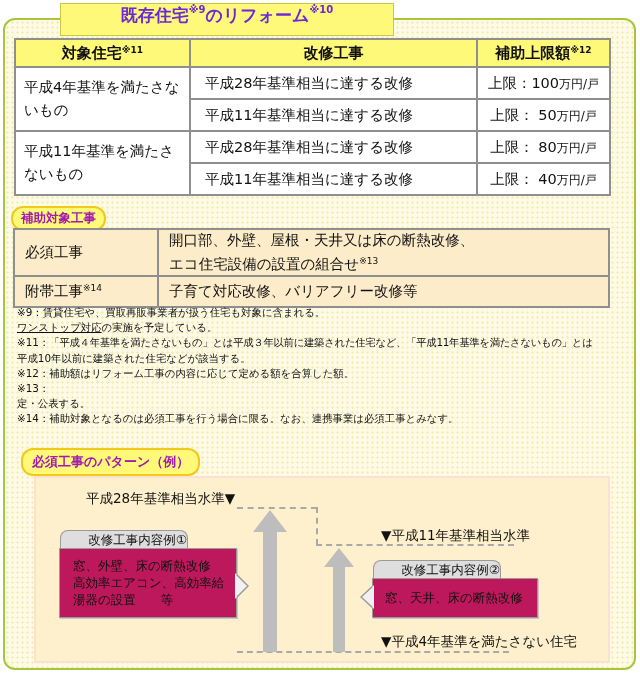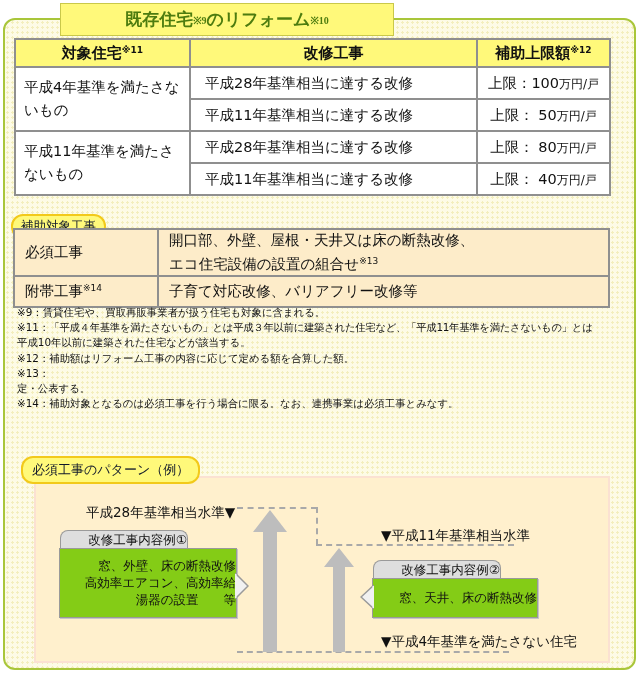--- a/index.html
+++ b/index.html
@@ -9,43 +9,42 @@
   .outer {
     position: absolute; left: 3px; top: 18px; width: 633px; height: 652px;
     border: 2px solid #a9c63a; border-radius: 12px;
     background-color: #fdfbe6;
     background-image: radial-gradient(#f3eebc 1px, transparent 1.2px);
     background-size: 5px 5px;
   }
   .title-banner {
     position: absolute; left: 60px; top: 3px; width: 334px; height: 33px;
     background: #fff97a; border: 1px solid #c9c84a;
-    display: flex; align-items: center; justify-content: center;
-    font-size: 17px; font-weight: bold; color: #4d7c0f;
+    display: flex; justify-content: center;
+    font-size: 17px; font-weight: bold; color: #6d28d9;
     z-index: 2;
-    font-family: Liberation Serif, serif;
   }
   .title-banner sup { font-size: 10px; vertical-align: 6px; }
 
   table { border-collapse: collapse; position: absolute; border-radius: 8px; }
   .main-table { left: 14px; top: 38px; width: 597px; }
   .main-table td, .main-table th {
     border: 2px solid #8f8f8f; background: #fff; font-size: 14.5px; font-weight: normal;
     height: 32px; padding: 0 8px;
   }
   .main-table th { background: #fff97a; font-weight: bold; height: 28px; text-align: center; font-size: 15px; }
   .main-table th sup { font-size: 9px; vertical-align: 5px; }
   .main-table td.target { width: 175px; line-height: 23px; }
   .main-table td.work { width: 287px; padding-left: 14px; }
   .main-table td.limit { text-align: center; }
   .main-table td.limit small { font-size: 12px; }
 
   .pill {
     position: absolute; background: #fff97a; border: 2.5px solid #f2c91a;
-    border-radius: 12px; font-size: 12.5px; padding: 2px 8px; font-weight: normal; color: #0f172a; margin-top: 8px;
+    border-radius: 12px; font-size: 12.5px; padding: 2px 8px; font-weight: bold; color: #a21caf;
   }
   .pill-subsidy { left: 11px; top: 206px; }
   .pill-pattern { left: 21px; top: 448px; font-size: 13px; padding: 3px 9px; }
 
   .sub-table { left: 13px; top: 228px; width: 597px; }
   .sub-table td {
     border: 2px solid #8f8f8f; background: #fdecc9; font-size: 14.5px; padding: 0 10px;
   }
   .sub-table td.label { width: 144px; }
   .sub-table td sup { font-size: 9px; vertical-align: 5px; }
@@ -61,23 +60,22 @@
     background: #fff0cd; border: 2px solid #fbe1d2;
   }
   .lvl { position: absolute; font-size: 13.5px; color: #111; white-space: nowrap; }
   .dash { position: absolute; border-color: #a9a9a9; border-style: dashed; border-width: 0; }
   .arrow { position: absolute; }
   .box-tab {
     position: absolute; background: #dedede; border: 1.5px solid #9a9a9a; border-bottom: none;
     border-radius: 8px 8px 0 0; font-size: 12.5px; text-align: right; padding-top: 1px;
   }
   .box {
-    position: absolute; background: #84cc16; border: 1.5px solid #9a9a9a; font-size: 12.5px; line-height: 17px;
+    position: absolute; background: #be185d; border: 1.5px solid #9a9a9a; font-size: 12.5px; line-height: 17px;
     box-shadow: 1px 1px 0 #c6c6c6;
-    text-align: right;
   }
 </style>
 </head>
 <body>
 
 <div class="title-banner">
   <span>既存住宅</span>
     <sup>※9</sup>
     <span>のリフォーム</span>
     <sup>※10</sup>
@@ -129,20 +127,21 @@
     <td><span>子育て対応改修、バリアフリー改修等</span></td>
   </tr>
 </tbody>
   </table>
 
 <div class="notes">
   <div class="note">
       <span class="nk">※9：</span>
       <span>賃貸住宅や、買取再販事業者が扱う住宅も対象に含まれる。</span>
     </div>
+  <div class="cont"><u>ワンストップ対応</u><span>の実施を予定している。</span></div>
   <div class="note">
       <span class="nk">※11：</span>
       <span style="letter-spacing:-0.3px">「平成４年基準を満たさないもの」とは平成３年以前に建築された住宅など、「平成11年基準を満たさないもの」とは</span>
     </div>
   <div class="cont">平成10年以前に建築された住宅などが該当する。</div>
   <div class="note">
       <span class="nk">※12：</span>
       <span>補助額はリフォーム工事の内容に応じて定める額を合算した額。</span>
     </div>
   <div class="note">
@@ -151,21 +150,21 @@
   <div class="cont">定・公表する。</div>
   <div class="note">
       <span class="nk">※14：</span>
       <span>補助対象となるのは必須工事を行う場合に限る。なお、連携事業は必須工事とみなす。</span>
     </div>
 </div>
 
 <div class="pattern-area"></div>
 <div class="pill pill-pattern">必須工事のパターン（例）</div>
 
-<div class="lvl" style="left:86px; top:504px;">平成28年基準相当水準▼</div>
+<div class="lvl" style="left:86px; top:490px;">平成28年基準相当水準▼</div>
 <div class="lvl" style="left:381px; top:527px;">▼平成11年基準相当水準</div>
 <div class="lvl" style="left:381px; top:633px;">▼平成4年基準を満たさない住宅</div>
 
 <div class="dash" style="left:237px; top:507px; width:80px; border-top-width:2px;"></div>
 <div class="dash" style="left:316px; top:507px; height:38px; border-left-width:2px;"></div>
 <div class="dash" style="left:316px; top:544px; width:198px; border-top-width:2px;"></div>
 <div class="dash" style="left:237px; top:651px; width:272px; border-top-width:2px;"></div>
 
 <svg class="arrow" style="left:253px; top:510px;" width="34" height="142">
   <polygon points="17,0 34,22 24,22 24,142 10,142 10,22 0,22" fill="#bdbdbd"></polygon>

